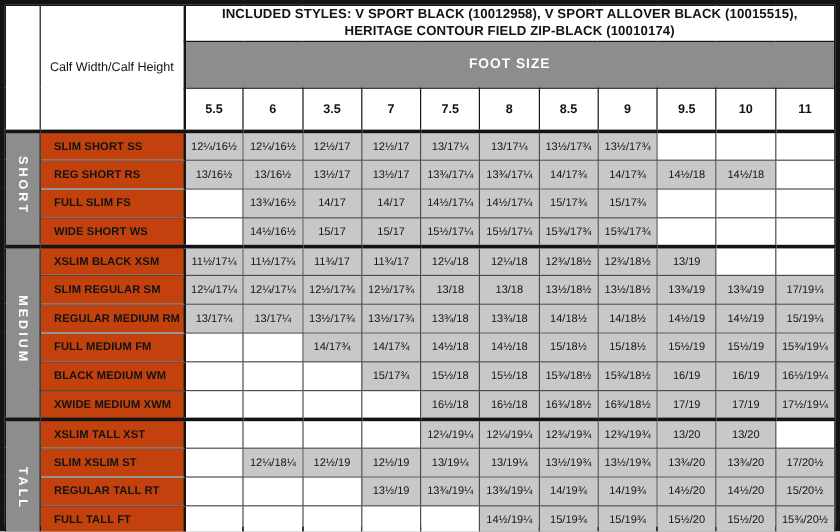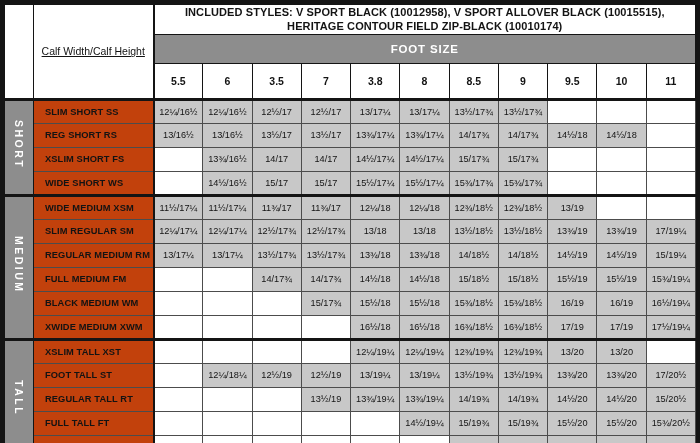--- a/index.html
+++ b/index.html
@@ -7,27 +7,27 @@
     width:700px;height:443px;box-sizing:border-box;
     border:4px solid #141414;background:#fff;
     font-family:"Liberation Sans", sans-serif;
     -webkit-font-smoothing:antialiased;
   }
   table{border-collapse:collapse;table-layout:fixed;width:100%;height:100%;}
   td{border:1px solid #4c4c4c;padding:0;overflow:hidden;white-space:nowrap;color:#131313;}
   col.c-group{width:29px;}
   col.c-label{width:120px;}
   tr.h-styles{height:28px;}
-  tr.h-foot{height:29px;}
+  tr.h-foot{height:39px;}
   tr.h-sizes{height:36px;}
   tr.data{height:24px;}
   .corner-gap{background:#fff;border:1px solid #141414;}
   .corner-label{
     background:#fff;border:1px solid #141414;border-right:2px solid #141414;
-    font-size:10.5px;text-align:center;vertical-align:middle;text-decoration:underline;
+    font-size:10.5px;text-align:center;vertical-align:middle;
   }
   .styles-cell{
     background:#fff;border:1px solid #141414;
     font-size:11px;font-weight:bold;text-align:center;vertical-align:middle;line-height:1.3;
     letter-spacing:.1px;
   }
   .footsize-cell{
     background:#8d8d8d;border:1px solid #141414;color:#ffffff;
     font-size:11.5px;font-weight:bold;text-align:center;vertical-align:middle;letter-spacing:.8px;
   }
@@ -82,21 +82,21 @@
         </td>
       </tr>
       <tr class="h-foot">
         <td class="footsize-cell" colspan="11">FOOT SIZE</td>
       </tr>
       <tr class="h-sizes" id="sizes-row">
           <td class="size-head">5.5</td>
           <td class="size-head">6</td>
           <td class="size-head">3.5</td>
           <td class="size-head">7</td>
-          <td class="size-head">3.8</td>
+          <td class="size-head">7.5</td>
           <td class="size-head">8</td>
           <td class="size-head">8.5</td>
           <td class="size-head">9</td>
           <td class="size-head">9.5</td>
           <td class="size-head">10</td>
           <td class="size-head">11</td>
         </tr>
     <tr class="data group-start">
           <td class="group-cell" rowspan="4"><span>SHORT</span></td>
           <td class="row-label">SLIM SHORT SS</td>
@@ -120,21 +120,21 @@
           <td class="val filled">13½/17</td>
           <td class="val filled">13¾/17¼</td>
           <td class="val filled">13¾/17¼</td>
           <td class="val filled">14/17¾</td>
           <td class="val filled">14/17¾</td>
           <td class="val filled">14½/18</td>
           <td class="val filled">14½/18</td>
           <td class="val empty"></td>
         </tr>
         <tr class="data">
-          <td class="row-label">XSLIM SHORT FS</td>
+          <td class="row-label">FULL SLIM FS</td>
           <td class="val empty"></td>
           <td class="val filled">13¾/16½</td>
           <td class="val filled">14/17</td>
           <td class="val filled">14/17</td>
           <td class="val filled">14½/17¼</td>
           <td class="val filled">14½/17¼</td>
           <td class="val filled">15/17¾</td>
           <td class="val filled">15/17¾</td>
           <td class="val empty"></td>
           <td class="val empty"></td>
@@ -149,21 +149,21 @@
           <td class="val filled">15½/17¼</td>
           <td class="val filled">15½/17¼</td>
           <td class="val filled">15¾/17¾</td>
           <td class="val filled">15¾/17¾</td>
           <td class="val empty"></td>
           <td class="val empty"></td>
           <td class="val empty"></td>
         </tr>
         <tr class="data group-start">
           <td class="group-cell" rowspan="6"><span>MEDIUM</span></td>
-          <td class="row-label">WIDE MEDIUM XSM</td>
+          <td class="row-label">XSLIM BLACK XSM</td>
           <td class="val filled">11½/17¼</td>
           <td class="val filled">11½/17¼</td>
           <td class="val filled">11¾/17</td>
           <td class="val filled">11¾/17</td>
           <td class="val filled">12¼/18</td>
           <td class="val filled">12¼/18</td>
           <td class="val filled">12¾/18½</td>
           <td class="val filled">12¾/18½</td>
           <td class="val filled">13/19</td>
           <td class="val empty"></td>
@@ -248,21 +248,21 @@
           <td class="val empty"></td>
           <td class="val filled">12¼/19¼</td>
           <td class="val filled">12¼/19¼</td>
           <td class="val filled">12¾/19¾</td>
           <td class="val filled">12¾/19¾</td>
           <td class="val filled">13/20</td>
           <td class="val filled">13/20</td>
           <td class="val empty"></td>
         </tr>
         <tr class="data">
-          <td class="row-label">FOOT TALL ST</td>
+          <td class="row-label">SLIM XSLIM ST</td>
           <td class="val empty"></td>
           <td class="val filled">12¼/18¼</td>
           <td class="val filled">12½/19</td>
           <td class="val filled">12½/19</td>
           <td class="val filled">13/19¼</td>
           <td class="val filled">13/19¼</td>
           <td class="val filled">13½/19¾</td>
           <td class="val filled">13½/19¾</td>
           <td class="val filled">13¾/20</td>
           <td class="val filled">13¾/20</td>

